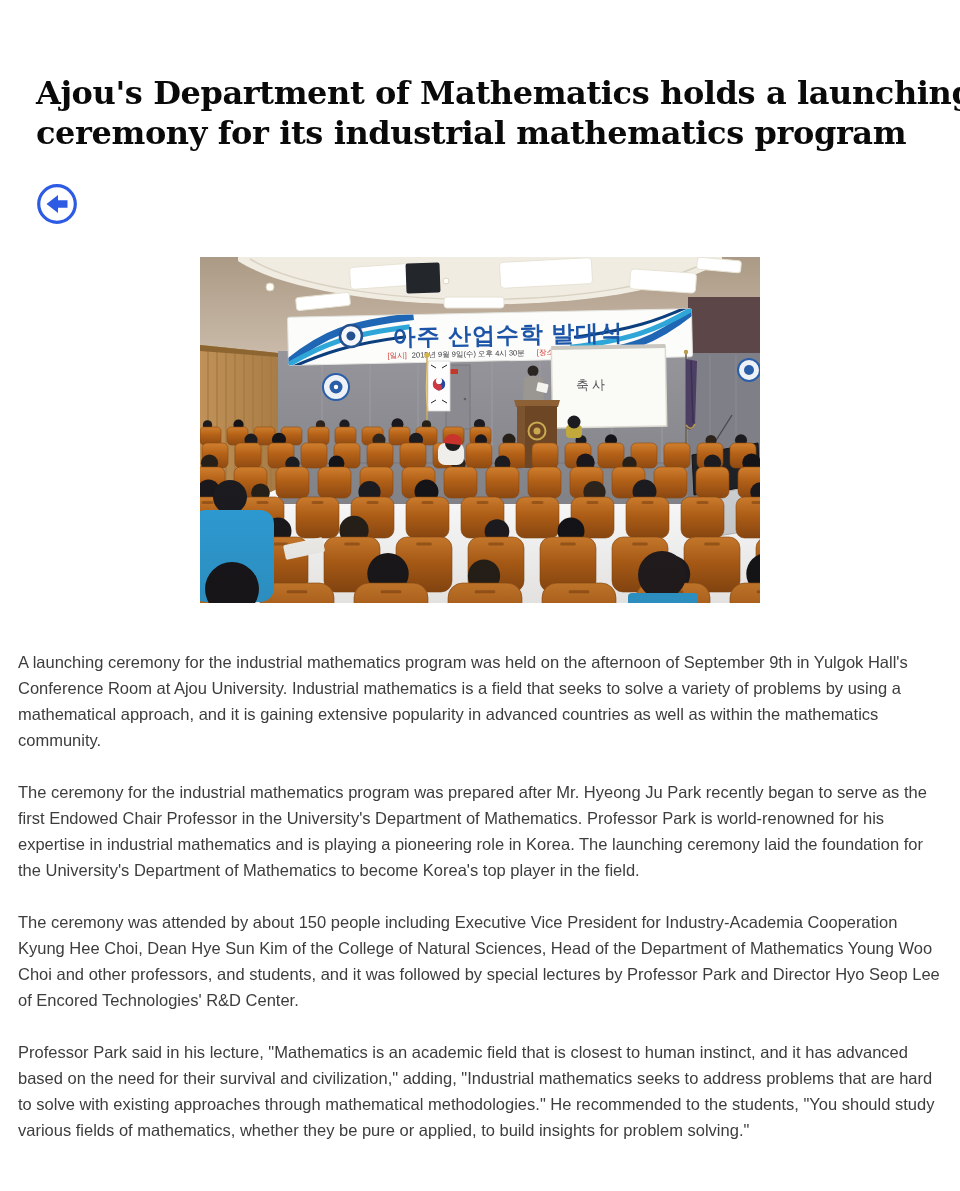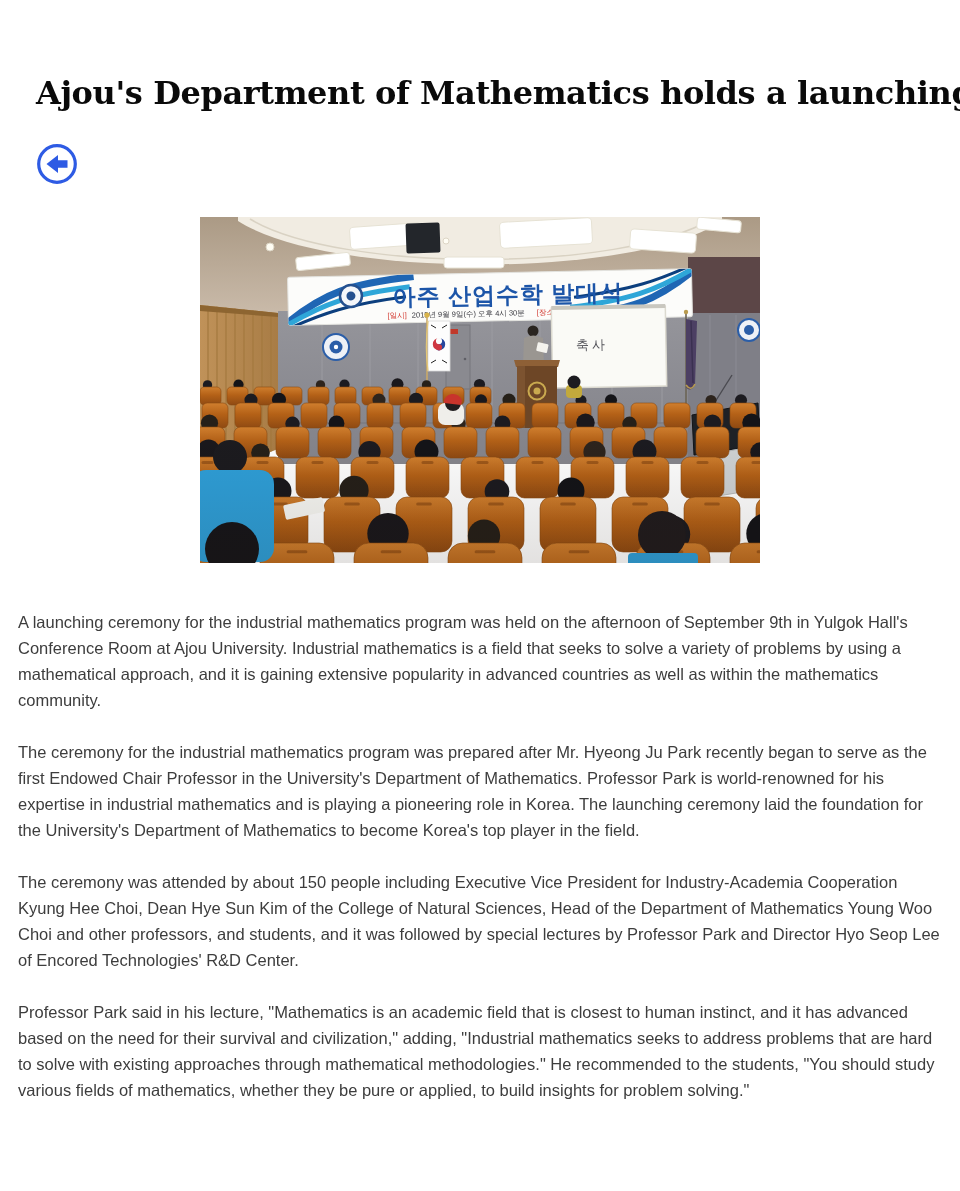--- a/index.html
+++ b/index.html
@@ -25,20 +25,21 @@
   }
   article.body-text p{margin:16px 0 26px 0;}
 </style>
 </head>
 <body>
 
 <main>
 
   <h1 class="page-title">
     <span>Ajou's Department of Mathematics holds a launching</span>
+    <span>ceremony for its industrial mathematics program</span>
   </h1>
 
   <button class="back-btn" aria-label="back">
     <svg width="42" height="42" viewBox="0 0 42 42">
       <circle cx="21" cy="21" r="18.3" fill="none" stroke="#2e5be4" stroke-width="3.2"></circle>
       <path d="M10.5,21 L22,12 L22,17.2 L31.5,17.2 L31.5,24.8 L22,24.8 L22,30 Z" fill="#2e5be4"></path>
     </svg>
   </button>
 
   <figure class="photo">

